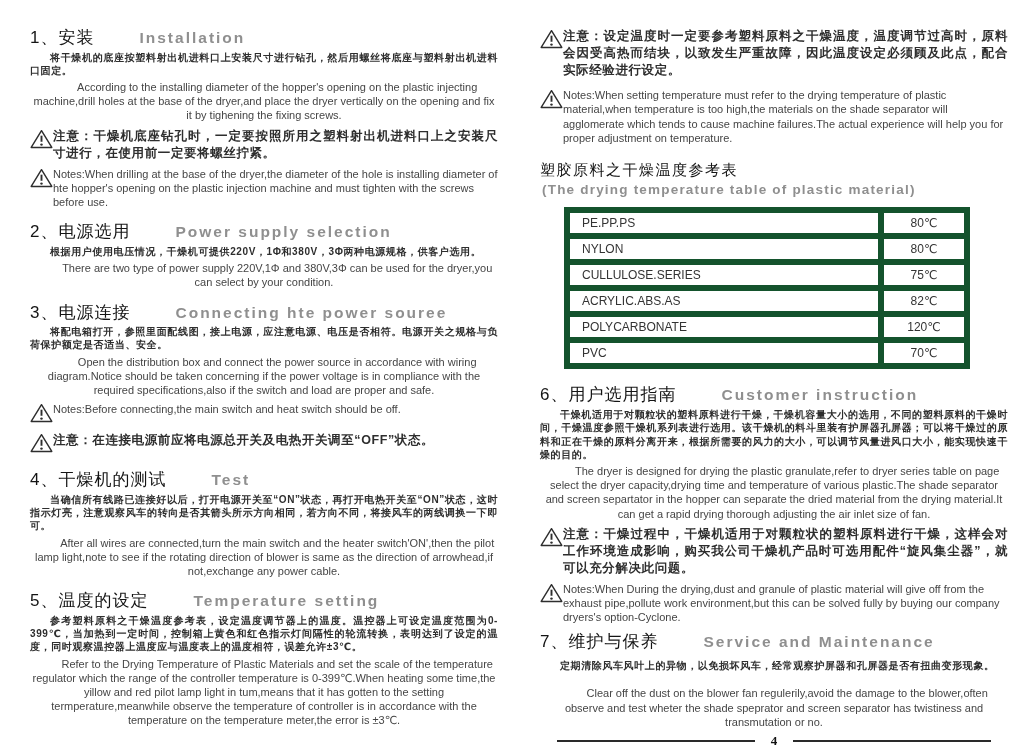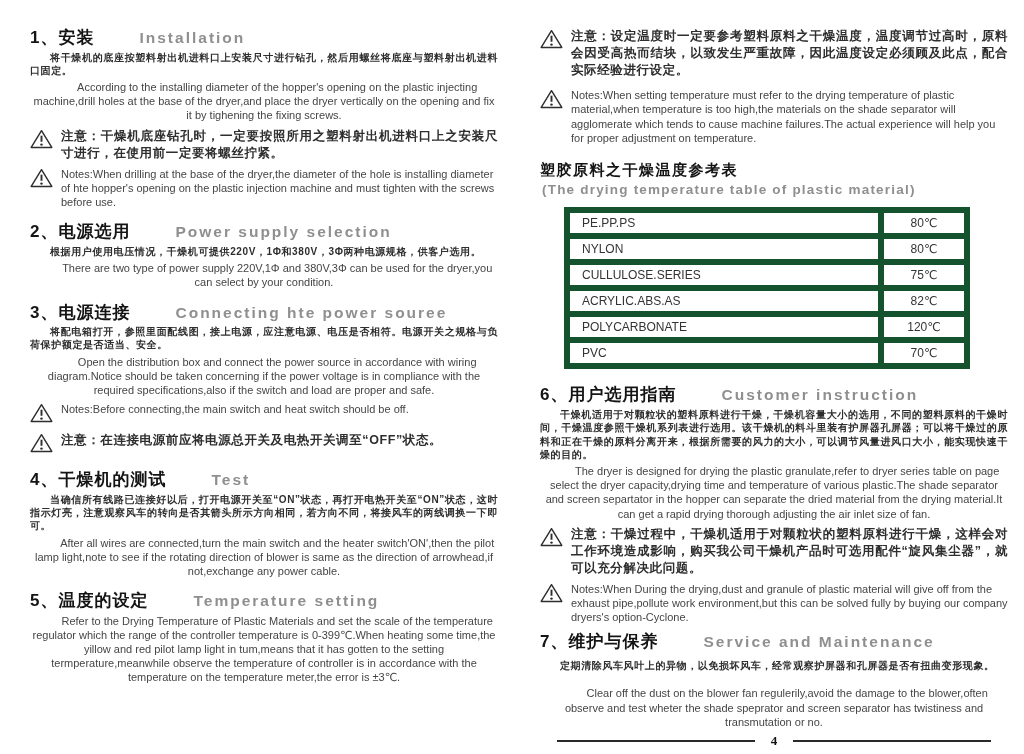--- a/index.html
+++ b/index.html
@@ -21,52 +21,52 @@
     width: 468px; min-width: 468px;
     display: flex; flex-direction: column;
   }
   .sec-heading {
     margin: 9px 0 3px 0;
     line-height: 1.15;
     white-space: nowrap;
   }
   .sec-heading.first { margin-top: 2px; }
   .h-cn {
-    font-size: 17px; font-weight: bold; color: #141414; letter-spacing: 1px;
+    font-size: 17px; font-weight: normal; color: #141414; letter-spacing: 1px;
   }
   .h-en {
     font-size: 15.5px; font-weight: bold; color: #8f8f8f;
     letter-spacing: 2px; margin-left: 9px; padding-left: 36px;
   }
   .body-cn {
     margin: 2px 0 3px 0;
     font-size: 10px; font-weight: 600; color: #2e2e2e;
     line-height: 1.34; letter-spacing: 0.6px;
     text-indent: 2em; text-align: justify;
   }
   .body-en {
     margin: 2px 0 4px 0;
     font-size: 11px; color: #454545;
     line-height: 1.28; text-indent: 2.4em; text-align: center;
   }
   .warning {
     display: flex; align-items: flex-start;
-    gap: 8px; margin: 5px 0 4px 0;
+    margin: 5px 0 4px 0;
   }
   .warn-icon { flex: 0 0 auto; padding-top: 1px; }
   .warn-text-cn {
     margin: 0; font-size: 12.5px; font-weight: 600; color: #2e2e2e;
     line-height: 1.36; letter-spacing: 0.6px; text-align: justify;
   }
   .warn-text-en {
     margin: 0; font-size: 11px; color: #454545; line-height: 1.3;
   }
   .table-title-cn {
     margin: 12px 0 2px 0;
-    font-size: 15px; font-weight: bold; color: #141414; letter-spacing: 1.5px;
+    font-size: 15px; font-weight: normal; color: #141414; letter-spacing: 1.5px;
   }
   .table-title-en {
     margin: 0 0 10px 2px;
     font-size: 13.5px; font-weight: bold; color: #8f8f8f; letter-spacing: 1.2px;
   }
   .temp-table {
     border-collapse: collapse;
     margin-left: 24px; width: 406px;
   }
   .temp-table td {
@@ -159,20 +159,21 @@
         <span class="h-cn">4、干燥机的测试</span><span class="h-en">Test</span>
       </div>
       <p class="body-cn">当确信所有线路已连接好以后，打开电源开关至“ON”状态，再打开电热开关至“ON”状态，这时指示灯亮，注意观察风车的转向是否其箭头所示方向相同，若方向不同，将接风车的两线调换一下即可。</p>
       <p class="body-en">After all wires are connected,turn the main switch and the heater switch'ON',then the pilot lamp light,note to see if the rotating direction of blower is same as the direction of arrowhead,if not,exchange any power cable.</p>
     </div>
 
     <div>
       <div class="sec-heading">
         <span class="h-cn">5、温度的设定</span><span class="h-en">Temperature setting</span>
       </div>
+      <p class="body-cn">参考塑料原料之干燥温度参考表，设定温度调节器上的温度。温控器上可设定温度范围为0-399℃，当加热到一定时间，控制箱上黄色和红色指示灯间隔性的轮流转换，表明达到了设定的温度，同时观察温控器上温度应与温度表上的温度相符，误差允许±3℃。</p>
       <p class="body-en">Refer to the Drying Temperature of Plastic Materials and set the scale of the temperature regulator which the range of the controller temperature is 0-399℃.When heating some time,the yillow and red pilot lamp light in tum,means that it has gotten to the setting termperature,meanwhile observe the temperature of controller is in accordance with the temperature on the temperature meter,the error is ±3℃.</p>
     </div>
 
   </div>
 
   <div class="col">
 
     <div class="warning" style="margin-top:2px;">
       <span class="warn-icon">
         <svg width="23" height="20" viewBox="0 0 24 21">

